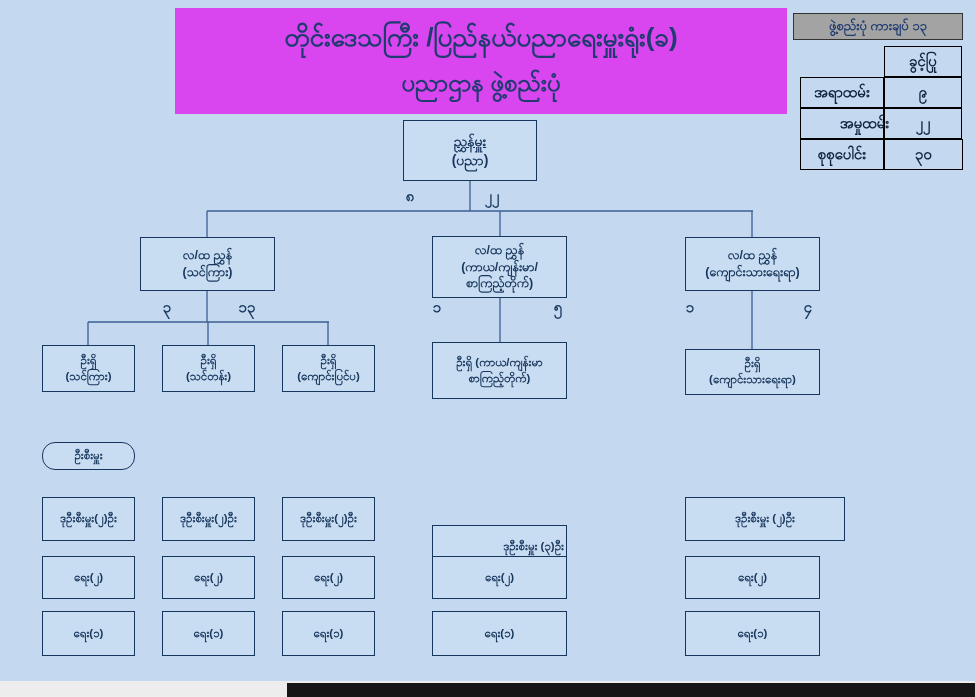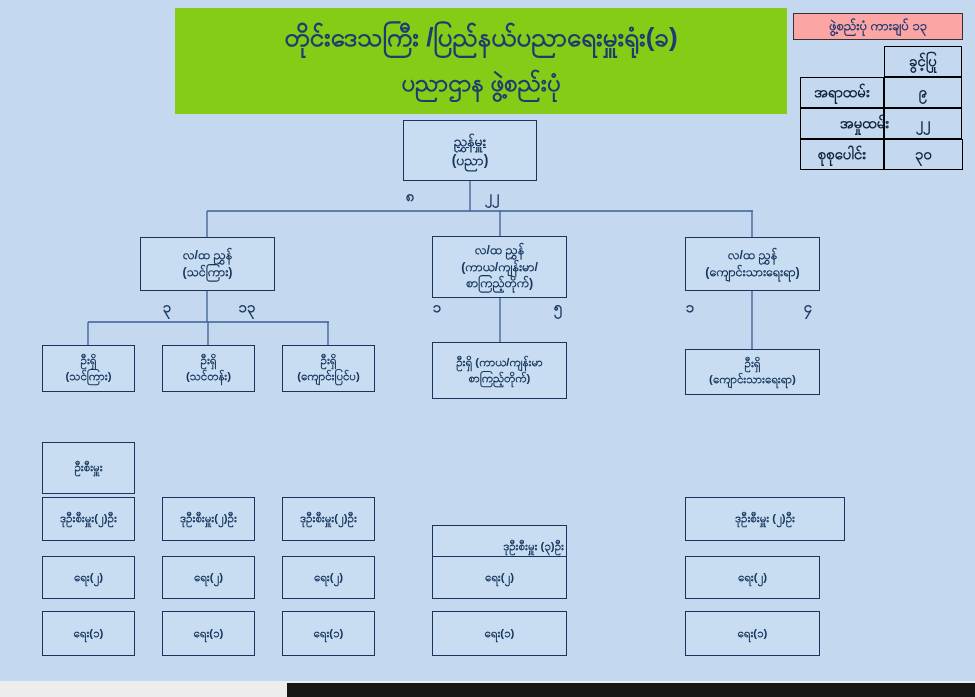--- a/index.html
+++ b/index.html
@@ -3,30 +3,30 @@
 <meta charset="utf-8">
 <style>
   * { margin:0; padding:0; box-sizing:border-box; }
   body { font-family:"Liberation Sans", sans-serif; background:#ffffff; }
   .stage { position:relative; width:975px; height:697px; background:#c4d8ef; overflow:hidden; }
 
   .connectors { position:absolute; left:0; top:0; z-index:1; }
 
   .title-block {
     position:absolute; left:175px; top:8px; width:612px; height:106px;
-    background:#84cc16; display:flex; flex-direction:column; align-items:center;
+    background:#d946ef; display:flex; flex-direction:column; align-items:center;
     justify-content:center; gap:8px; color:#1f3b70; font-weight:bold; z-index:2;
     text-align:center;
   }
   .title-line1 { font-size:26px; }
   .title-line2 { font-size:24px; }
 
   .caption-box {
     position:absolute; left:793px; top:13px; width:170px; height:27px;
-    background:#fca5a5; border:1px solid #333; display:flex; align-items:center;
+    background:#a3a3a3; border:1px solid #333; display:flex; align-items:center;
     justify-content:center; font-size:13px; font-weight:bold; color:#1f3b70; z-index:2;
   }
 
   .tcell {
     position:absolute; border:1px solid #000; display:flex; align-items:center;
     justify-content:center; font-weight:bold; color:#10243f; font-size:15px; z-index:2;
   }
 
   .obox {
     position:absolute; background:#c9ddf2; border:1.6px solid #17365d;
@@ -131,21 +131,21 @@
   </div>
   <div class="obox small" style="left:432px; top:342px; width:135px; height:57px;">
     <span>ဦးရှိ (ကာယ/ကျန်းမာ</span>
     <span>စာကြည့်တိုက်)</span>
   </div>
   <div class="obox small" style="left:685px; top:349px; width:135px; height:46px;">
     <span>ဦးရှိ</span>
     <span>(ကျောင်းသားရေးရာ)</span>
   </div>
 
-  <div class="obox small" style="left:42px; top:442px; width:93px; height:52px;">
+  <div class="obox small" style="left:42px; top:442px; width:93px; height:28px;border-radius:13px;">
     <span>ဦးစီးမှူး</span>
   </div>
 
   <div class="obox small" style="left:42px; top:497px; width:93px; height:44px;">
     <span>ဒုဦးစီးမှူး(၂)ဦး</span>
   </div>
   <div class="obox small" style="left:162px; top:497px; width:93px; height:44px;">
     <span>ဒုဦးစီးမှူး(၂)ဦး</span>
   </div>
   <div class="obox small" style="left:282px; top:497px; width:93px; height:44px;">

